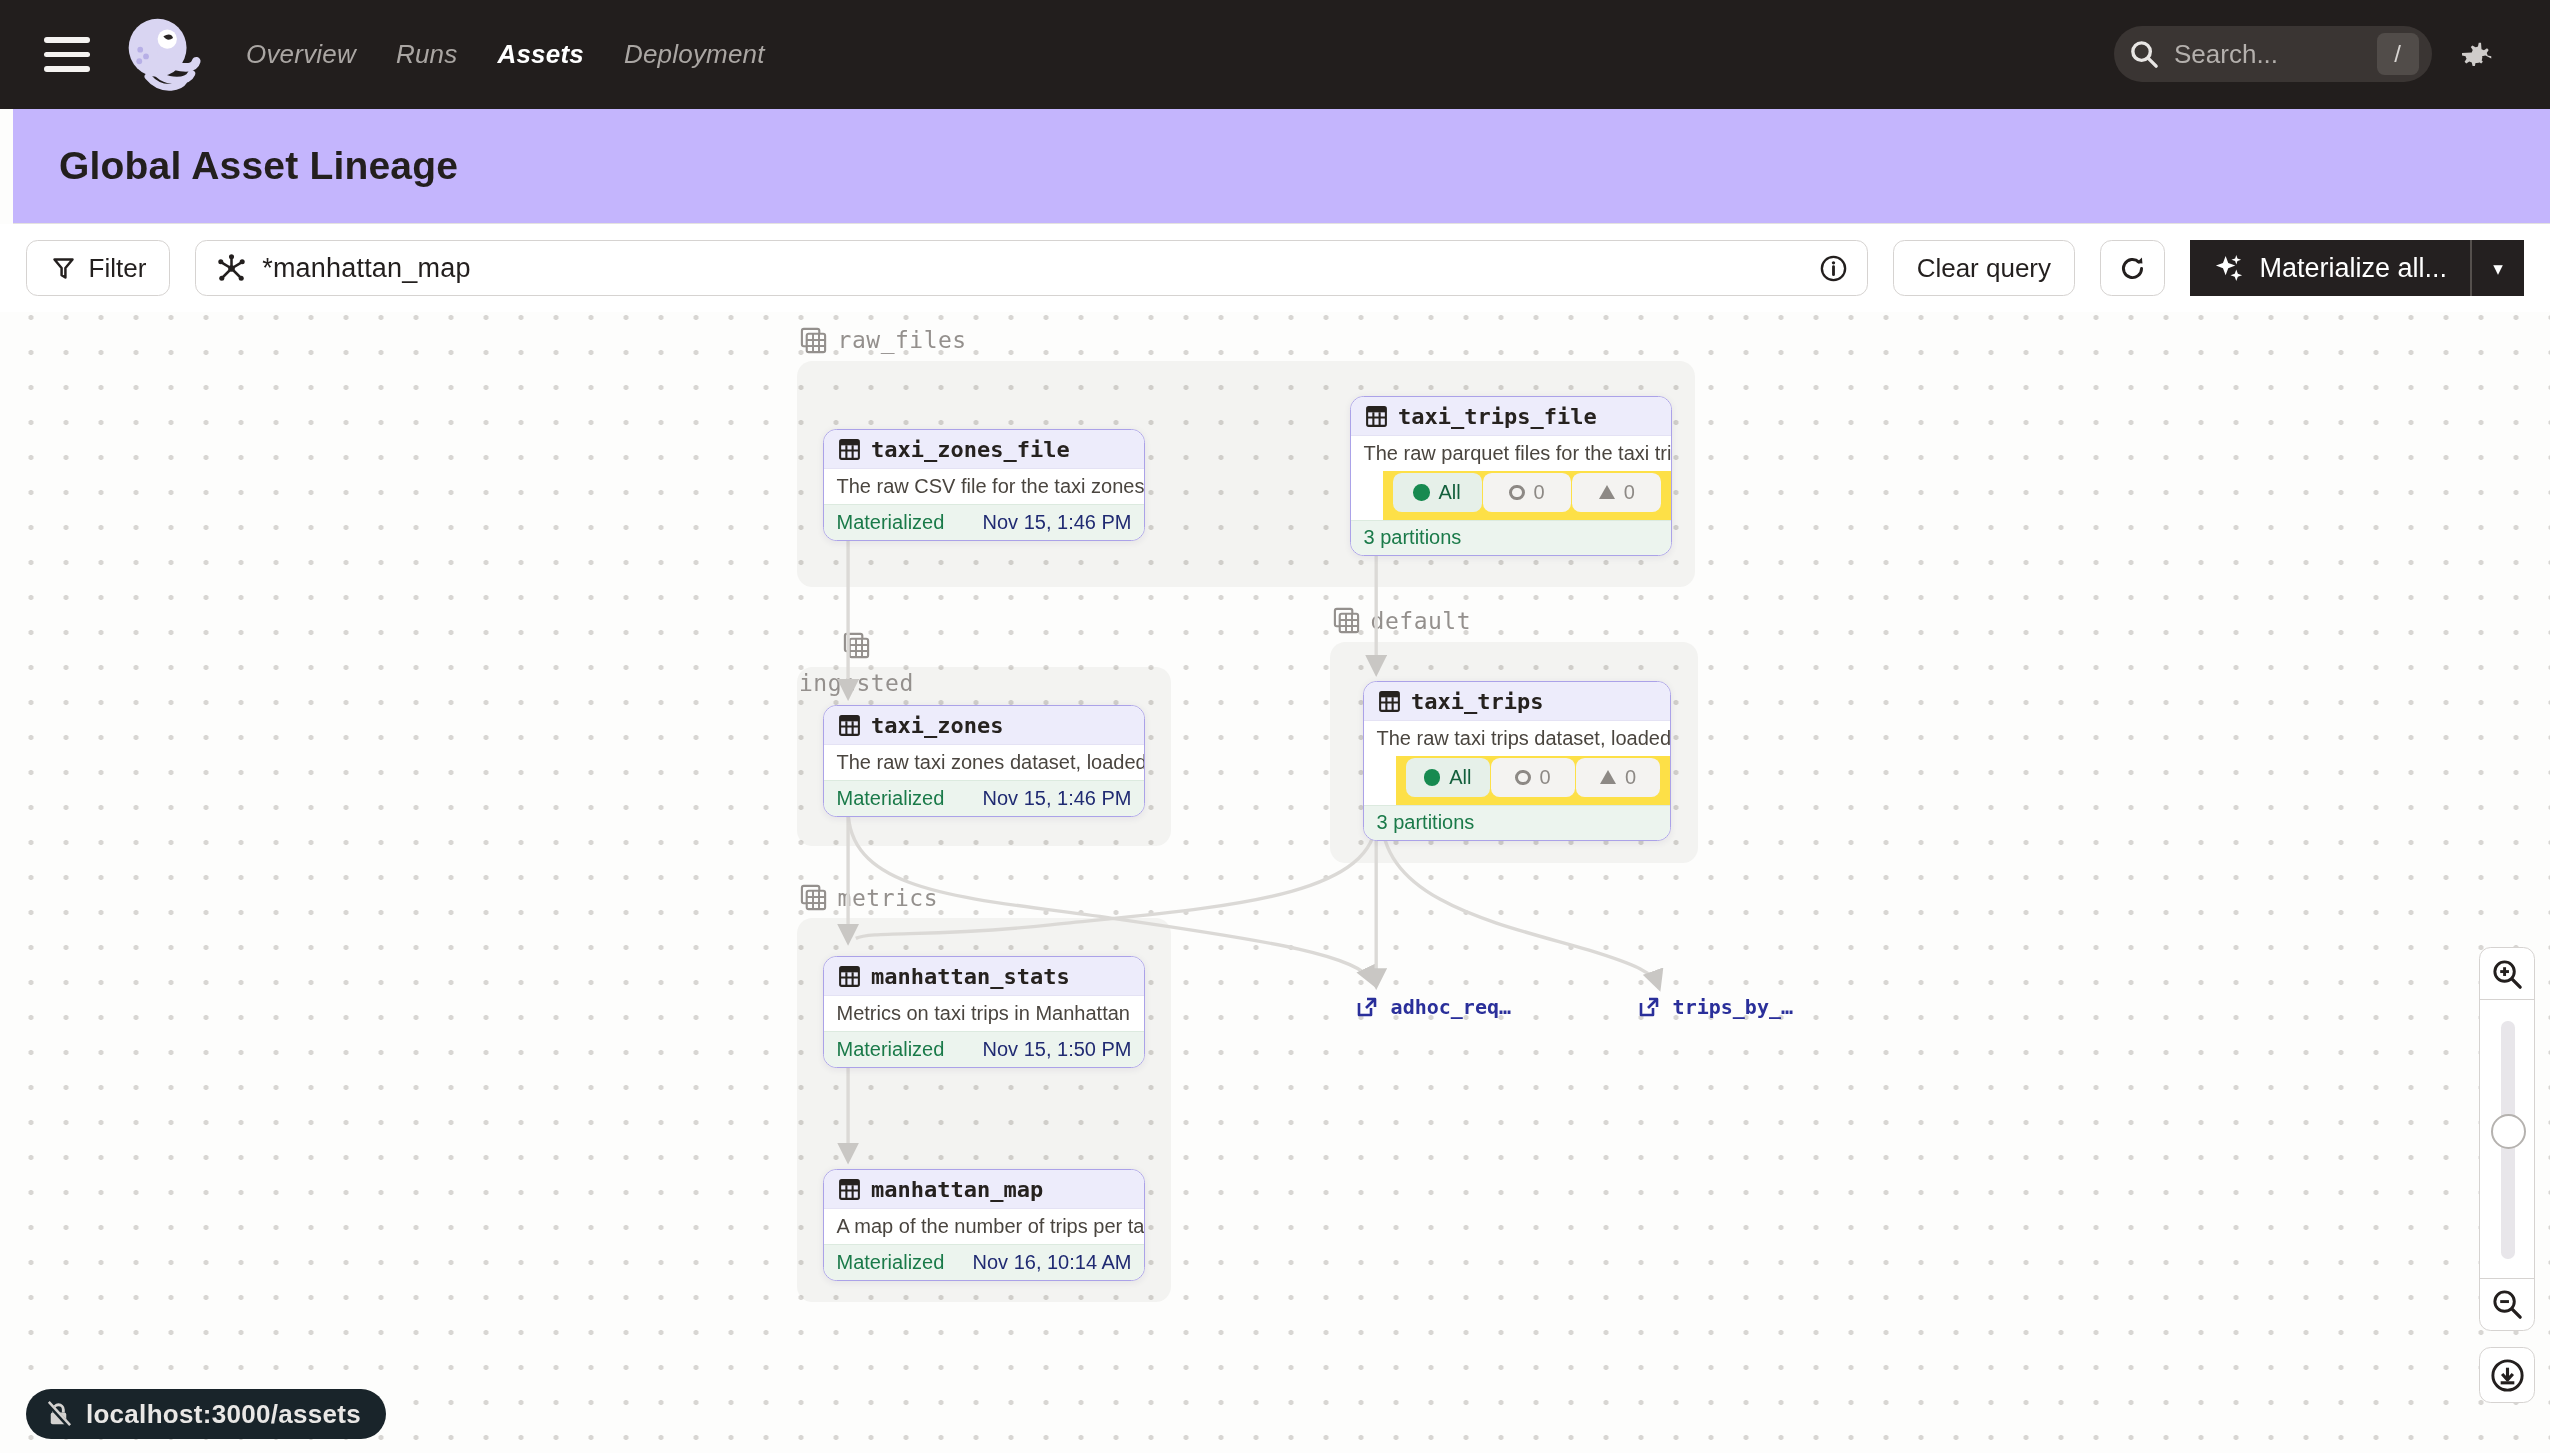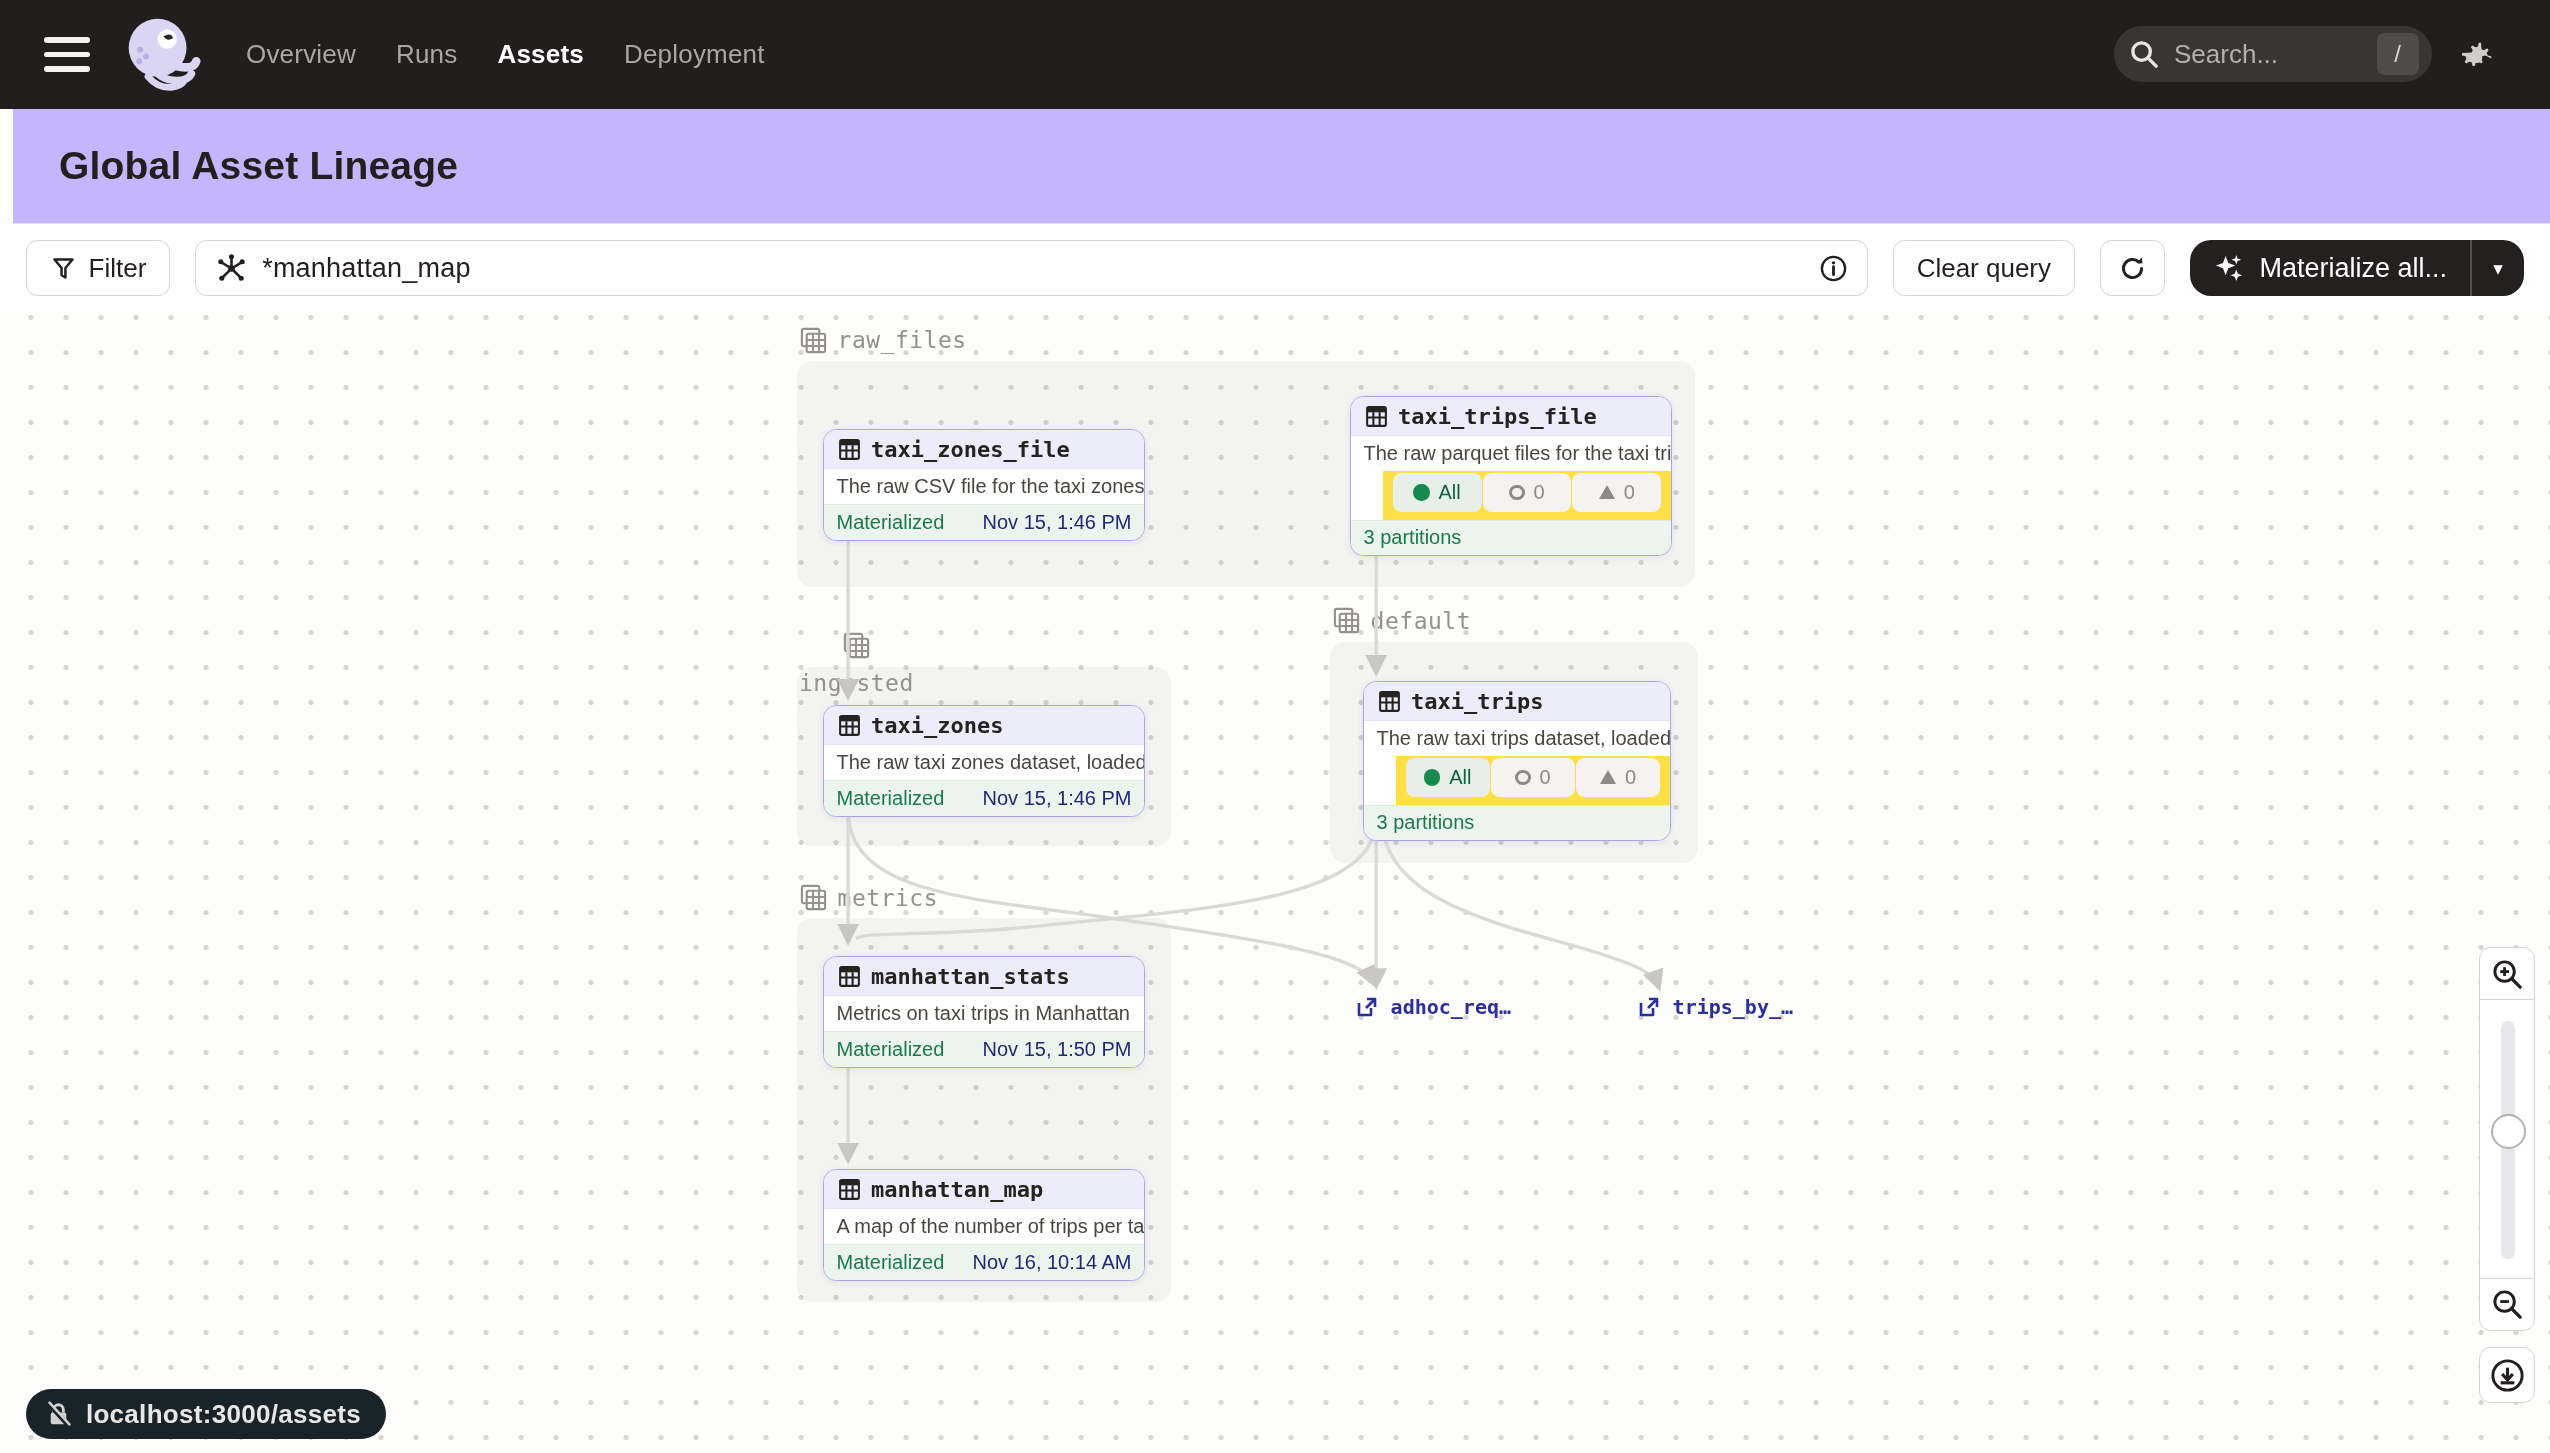--- a/index.html
+++ b/index.html
@@ -12,21 +12,21 @@
   }
   
   .topbar{
     position:absolute; left:0; top:0; width:2550px; height:109px;
     background:#221e1d; display:flex; align-items:center;
   }
   .hamburger{ margin-left:44px; width:46px; height:35px; display:flex; flex-direction:column; justify-content:space-between; cursor:pointer;}
   .hamburger span{ display:block; height:5.8px; background:#f5f3f1; border-radius:2.9px;}
   .logo{ margin-left:29px; width:83px; height:83px; position:relative;}
   .nav{ display:flex; gap:40px; margin-left:44px; align-items:center;}
-  .nav a{ font-size:26px; color:#aaa6a3; text-decoration:none; font-weight:500; letter-spacing:0.2px;}
+  .nav a{ font-size:26px; color:#aaa6a3; text-decoration:none; font-weight:500; letter-spacing:0.2px;font-style:italic;}
   .nav a.active{ color:#ffffff; font-weight:700;}
   .searchpill{
     position:absolute; right:118px; top:26px; width:318px; height:56px;
     background:#39First3533; background:#3a3533; border-radius:28px; display:flex; align-items:center; padding:0 13.5px;
   }
   .searchpill .ph{ color:#b4b0ad; font-size:26px; margin-left:13.5px; flex:1;}
   .slashkey{ width:42px; height:42px; border-radius:7.7px; background:#514c49; color:#d8d5d2; font-size:24px;
     display:flex; align-items:center; justify-content:center;}
   .gearbtn{ position:absolute; right:54px; top:33px; width:42px; height:42px; display:flex; align-items:center; justify-content:center;}
   
@@ -46,21 +46,21 @@
     position:absolute; left:0; top:224px; width:2550px; height:89px; background:#ffffff;
     border-bottom:1.9px solid #eceae8; display:flex; align-items:center; padding:0 26px; gap:25px;
   }
   .queryinput{
     flex:1; height:56px; max-width:1758px; border:1.9px solid #d6d3d1; border-radius:11.6px; background:#fff;
     display:flex; align-items:center; padding:0 17.3px; gap:13.5px;
   }
   .queryinput .qtext{ flex:1; font-size:27px; font-weight:500; color:#231f1e; letter-spacing:0.2px;}
   .iconbtn{ width:65px; padding:0; justify-content:center;}
   .primarybtn{
-    display:flex; align-items:stretch; background:#242020; border-radius:21px; height:56px; overflow:hidden; cursor:pointer;
+    display:flex; align-items:stretch; background:#242020; border-radius:0; height:56px; overflow:hidden; cursor:pointer;
   }
   .primarybtn .main{ display:flex; align-items:center; gap:13.5px; padding:0 23px; color:#fff; font-size:27px;}
   .primarybtn .sep{ width:1.9px; background:#55504d;}
   .primarybtn .caret{ display:flex; align-items:center; justify-content:center; width:52px; color:#fff; font-size:19px;}
   
   .canvas{
     position:absolute; left:0; top:312px; width:2550px; height:1141px; background:#fdfdfc;
     background-image:radial-gradient(circle, #d8d6d3 2.3px, transparent 2.5px);
     background-size:35px 35px; background-position:13.5px 23px;text-decoration:underline;
   }

